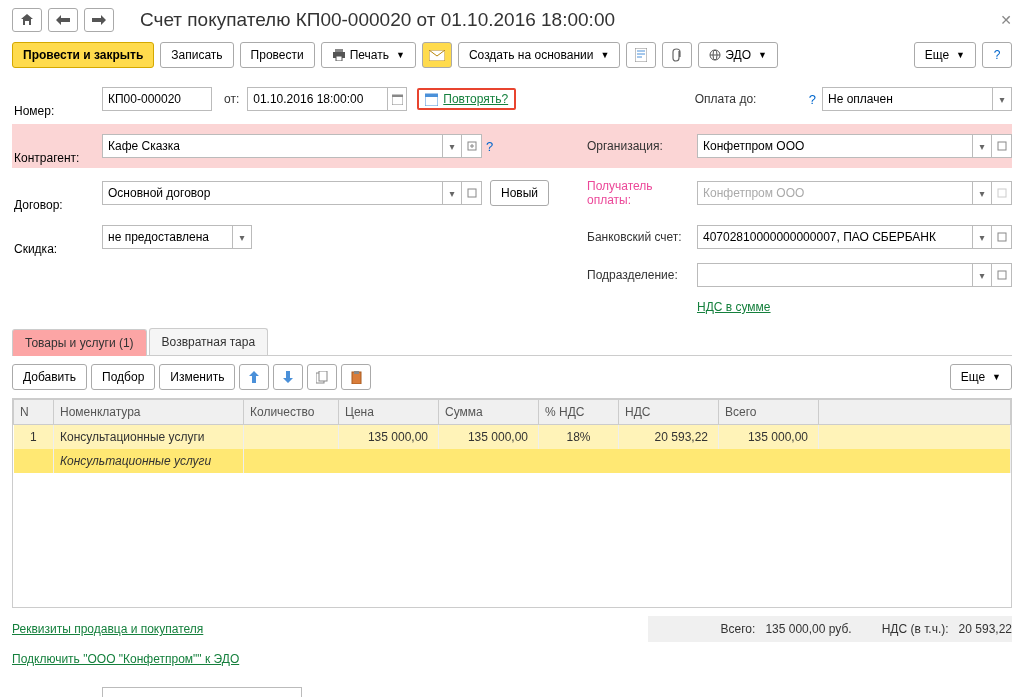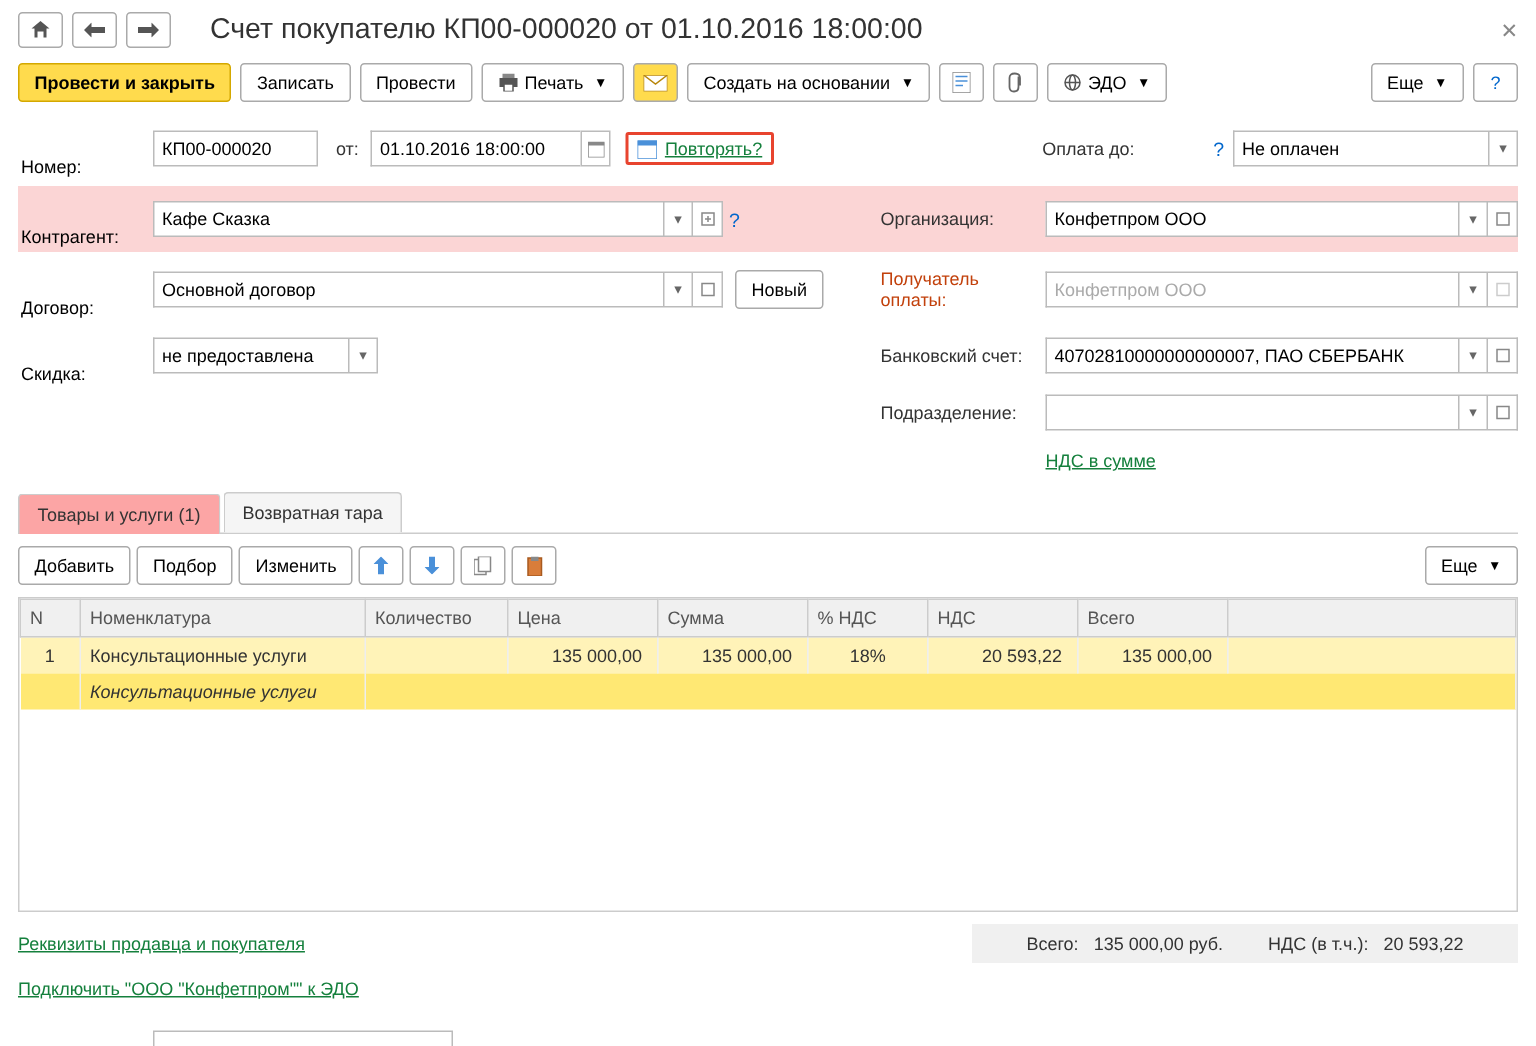--- a/index.html
+++ b/index.html
@@ -13,21 +13,21 @@
 .btn-yellow { background: #ffdb4d; border-color: #d4a800; font-weight: bold; }
 .btn-icon { width: 30px; padding: 0; justify-content: center; }
 .btn-envelope { background: #ffdb4d; }
 .toolbar-right { margin-left: auto; display: flex; gap: 6px; }
 .caret { font-size: 9px; margin-left: 3px; }
 .form-area { margin-bottom: 8px; }
 .form-row { display: flex; align-items: center; margin-bottom: 6px; min-height: 26px; }
 .form-row.pink { background: #fbd5d5; padding: 3px 0; }
 .lbl { width: 90px; color: #000000; padding-left: 2px; margin-top: 24px; }
 .lbl-wide { width: 110px; }
-.lbl-disabled { color: #c2410c; }
+.lbl-disabled { color: #ec4899; }
 .inp { height: 24px; border: 1px solid #bbb; padding: 0 5px; font-size: 12px; background: #fff; }
 .inp-group { display: inline-flex; }
 .inp-group .inp { border-right: none; }
 .inp-btn { width: 20px; height: 24px; border: 1px solid #bbb; background: #fff; display: inline-flex; align-items: center; justify-content: center; cursor: pointer; font-size: 10px; color: #666; }
 .inp-btn + .inp-btn { border-left: none; }
 .link { color: #15803d; text-decoration: underline; cursor: pointer; }
 .help { color: #0066cc; cursor: pointer; font-size: 13px; margin-left: 4px; }
 .highlight-red { border: 2px solid #e8442f; padding: 2px 6px; border-radius: 2px; display: inline-flex; align-items: center; gap: 5px; }
 .col-left { display: flex; align-items: center; }
 .col-right { display: flex; align-items: center; margin-left: auto; }
@@ -37,21 +37,21 @@
 .tab-toolbar { display: flex; gap: 4px; margin: 8px 0; align-items: flex-start; }
 .table-wrap { border: 1px solid #ccc; height: 210px; overflow: auto; }
 table { width: 100%; border-collapse: collapse; }
 th { background: #f0f0f0; border: 1px solid #ccc; padding: 5px 6px; font-weight: normal; text-align: left; font-size: 12px; color: #555; }
 td { border-right: 1px solid #eee; padding: 5px 6px; }
 tr.row-selected td { background: #fff3b8; }
 tr.row-sub td { background: #ffe873; font-style: italic; }
 .num-cell { text-align: right; padding-right: 10px; }
 .ctr-cell { text-align: center; }
 .totals-row { display: flex; margin-top: 8px; align-items: center; }
-.totals { margin-left: auto; background: #f0f0f0; padding: 6px 10px; display: flex; gap: 30px; width: 364px; justify-content: center; }
+.totals { margin-left: auto; background: #f0f0f0; padding: 6px 0; display: flex; gap: 30px; width: 364px; justify-content: flex-end; }
 .bottom-links { margin-top: 10px; }
 .bottom-links .link { display: inline-block; margin-bottom: 8px; }
 .comment-row { display: flex; align-items: center; margin-top: 6px; }
 svg { display: block; }
 </style>
 </head>
 <body>
 
 <div class="top-nav">
   <div class="nav-btn">

